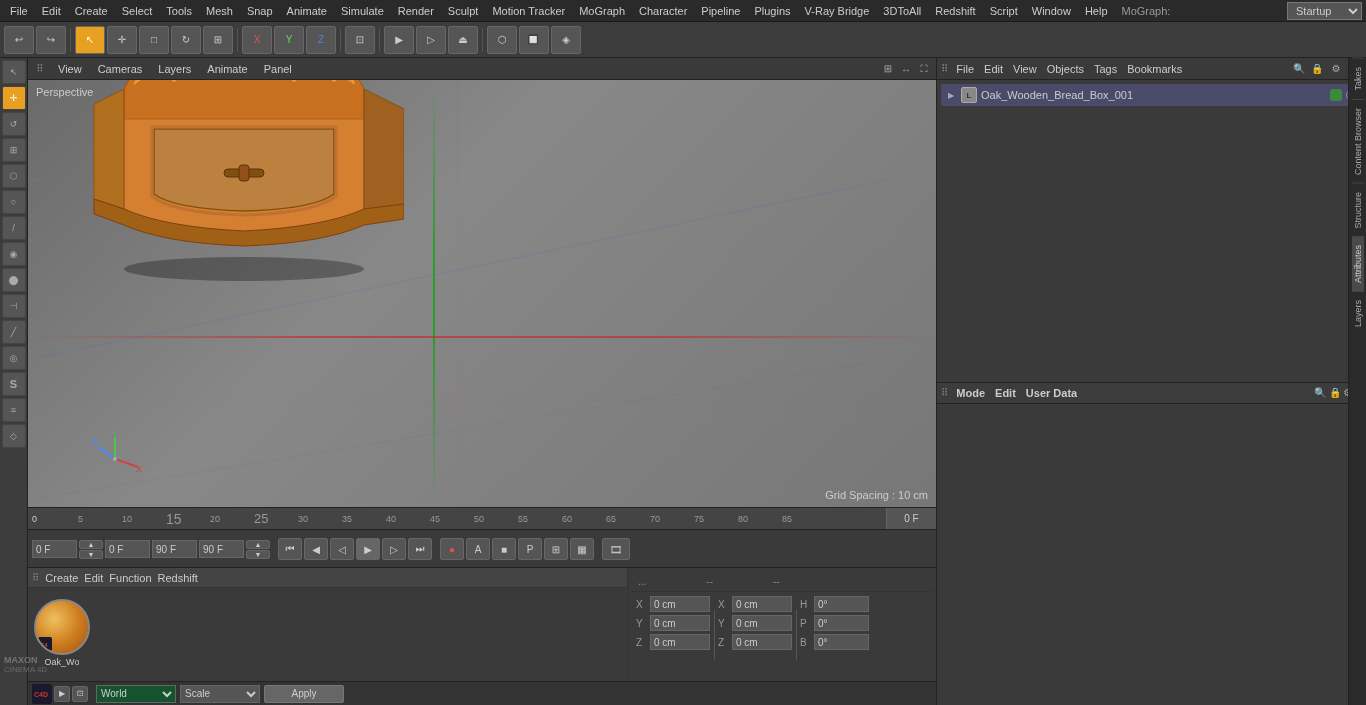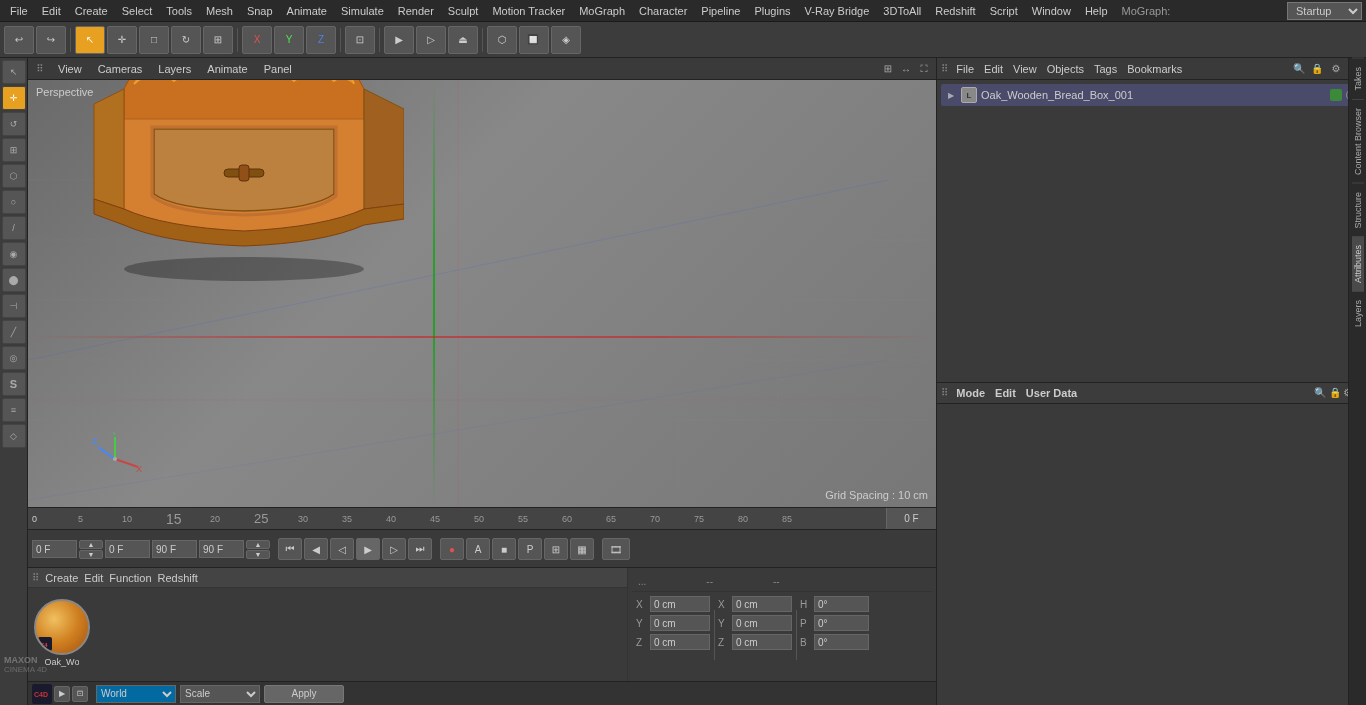--- a/index.html
+++ b/index.html
@@ -140,21 +140,21 @@
       flex: 1; padding: 4px;
     }
 
     
     #bottom-bar {
       display: flex; align-items: center; background: #3a3a3a; height: 24px;
       border-top: 1px solid #222; padding: 0 4px; gap: 4px;
     }
     .status-text { color: #aaa; font-size: 10px; flex: 1; }
     .world-select {
-      background: #0369a1; border: 1px solid #666; color: #ccc; width: 80px;
+      background: #14532d; border: 1px solid #666; color: #ccc; width: 80px;
       height: 18px; font-size: 10px;
     }
     .scale-select {
       background: #555; border: 1px solid #666; color: #ccc; width: 80px;
       height: 18px; font-size: 10px;
     }
     .apply-btn {
       background: #666; border: 1px solid #777; color: #ccc; width: 80px;
       height: 18px; font-size: 10px; cursor: pointer; border-radius: 2px;
     }

